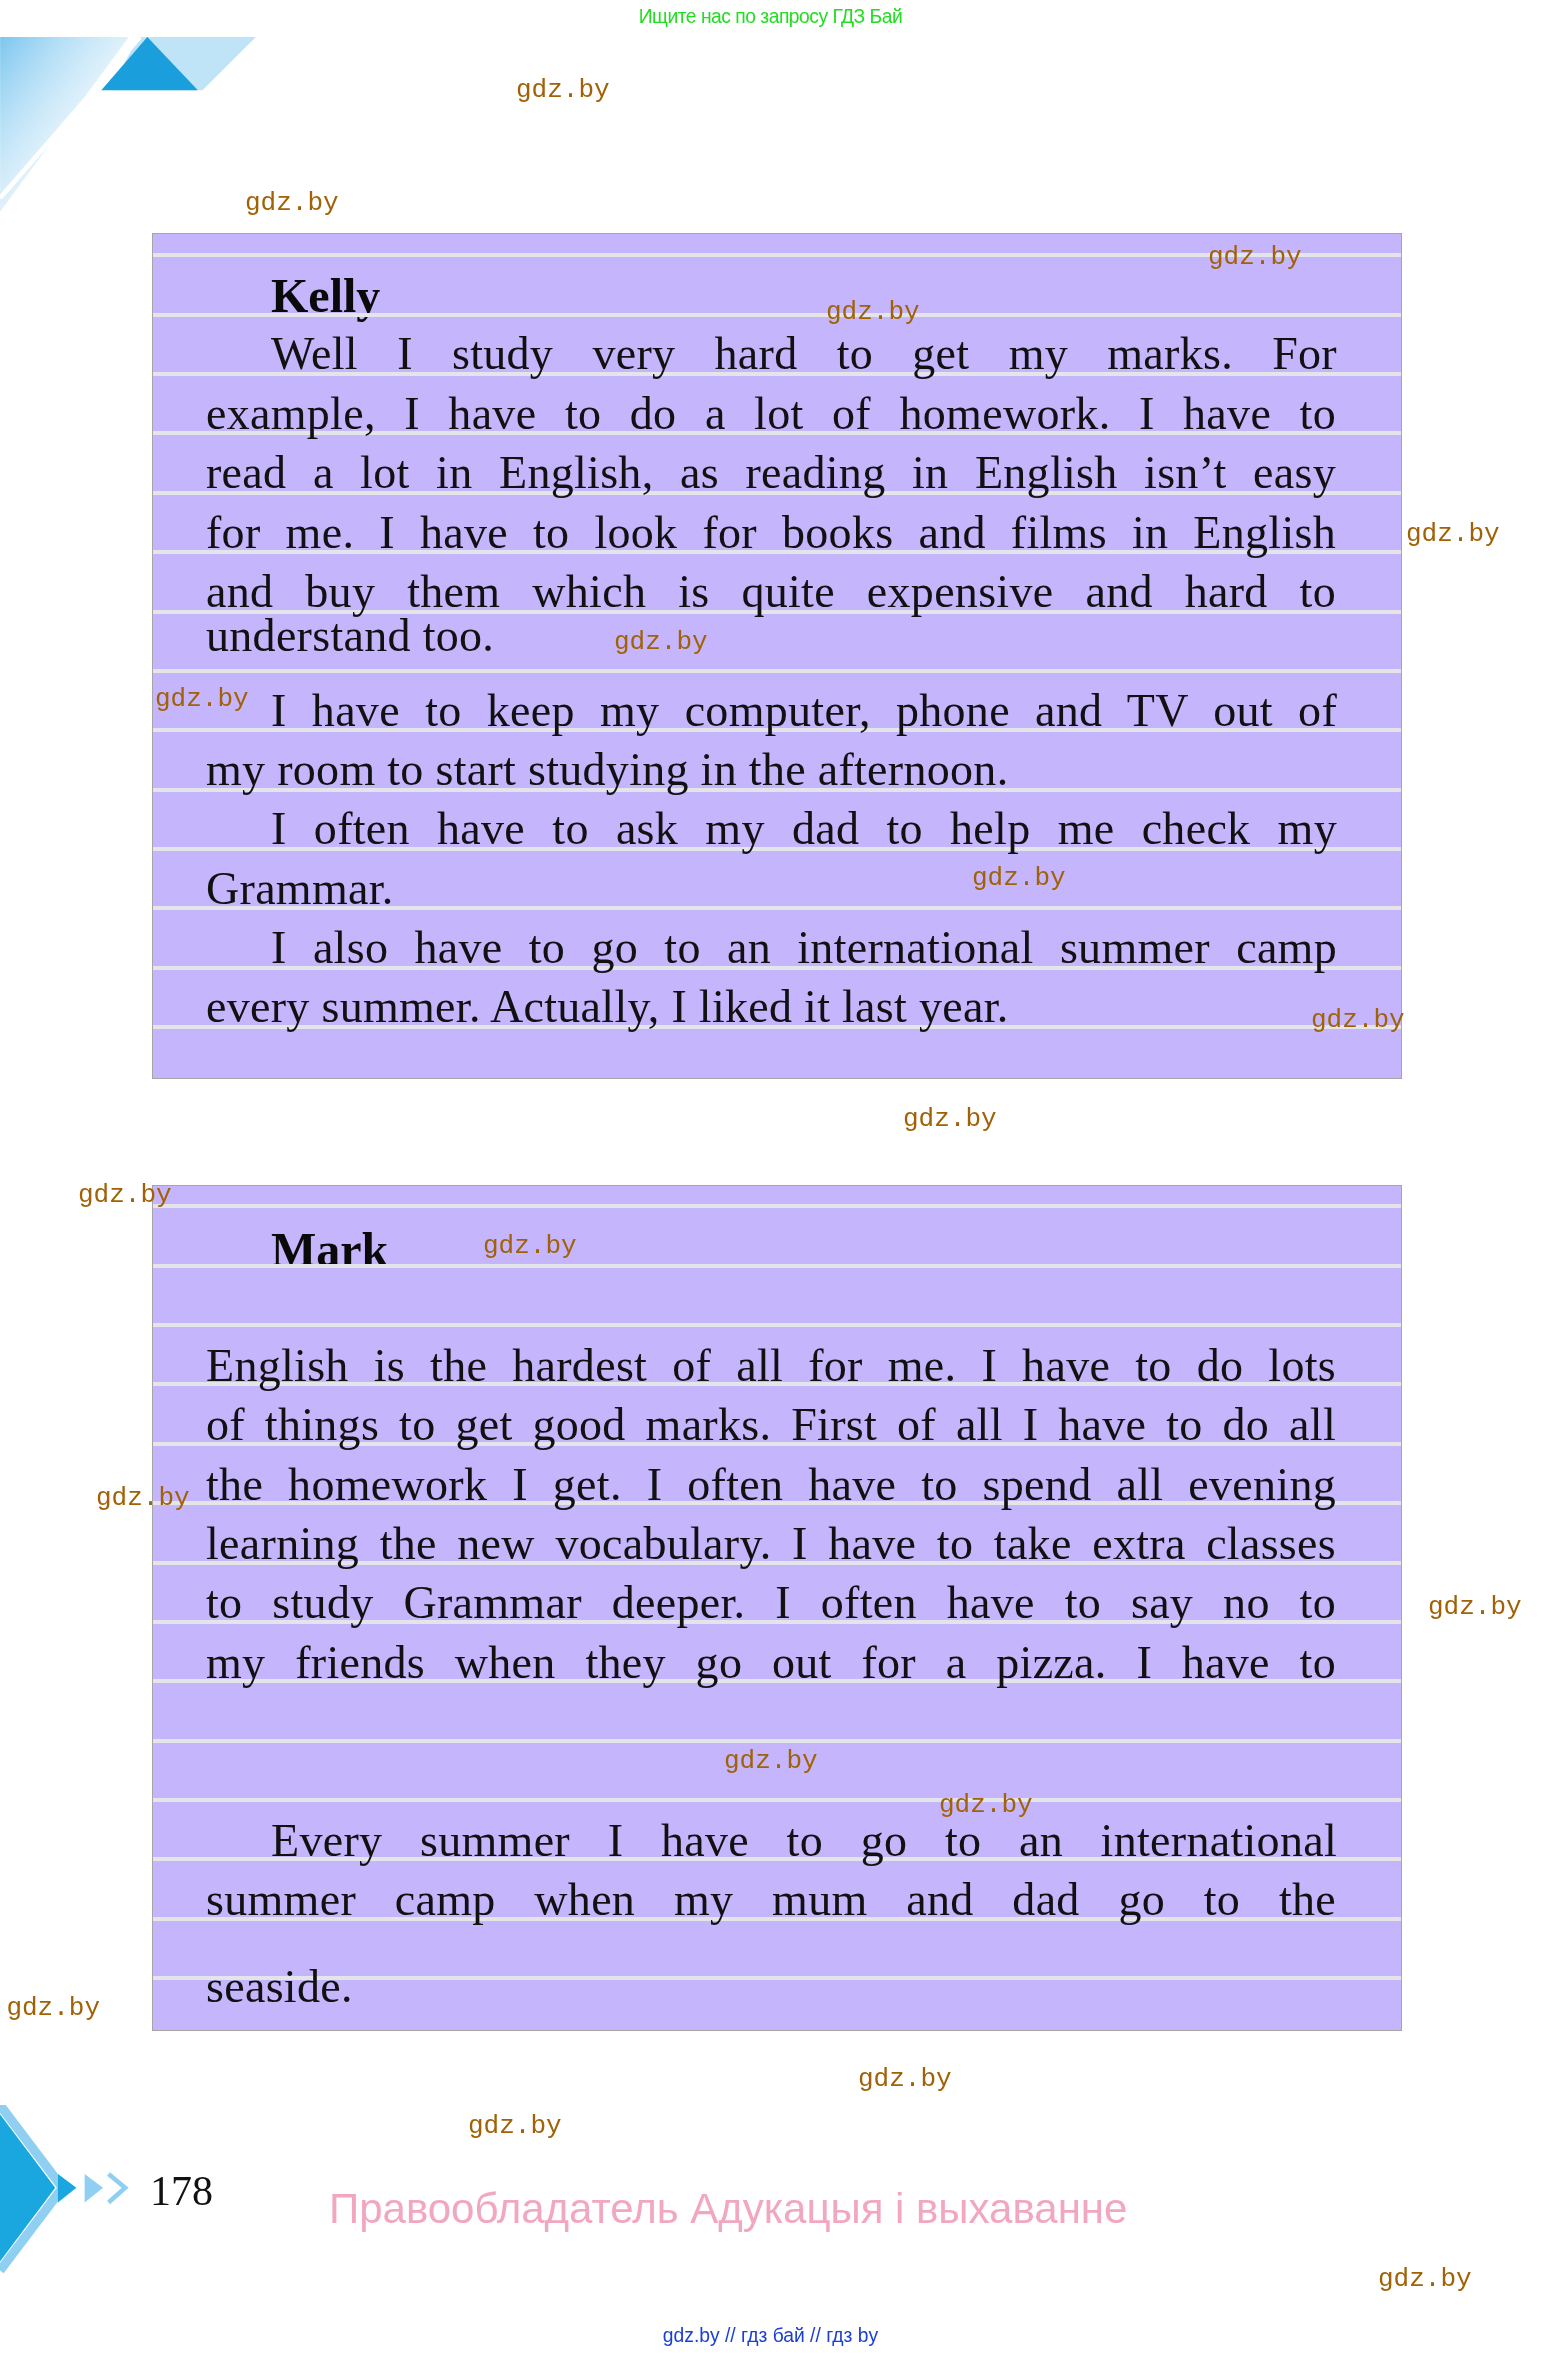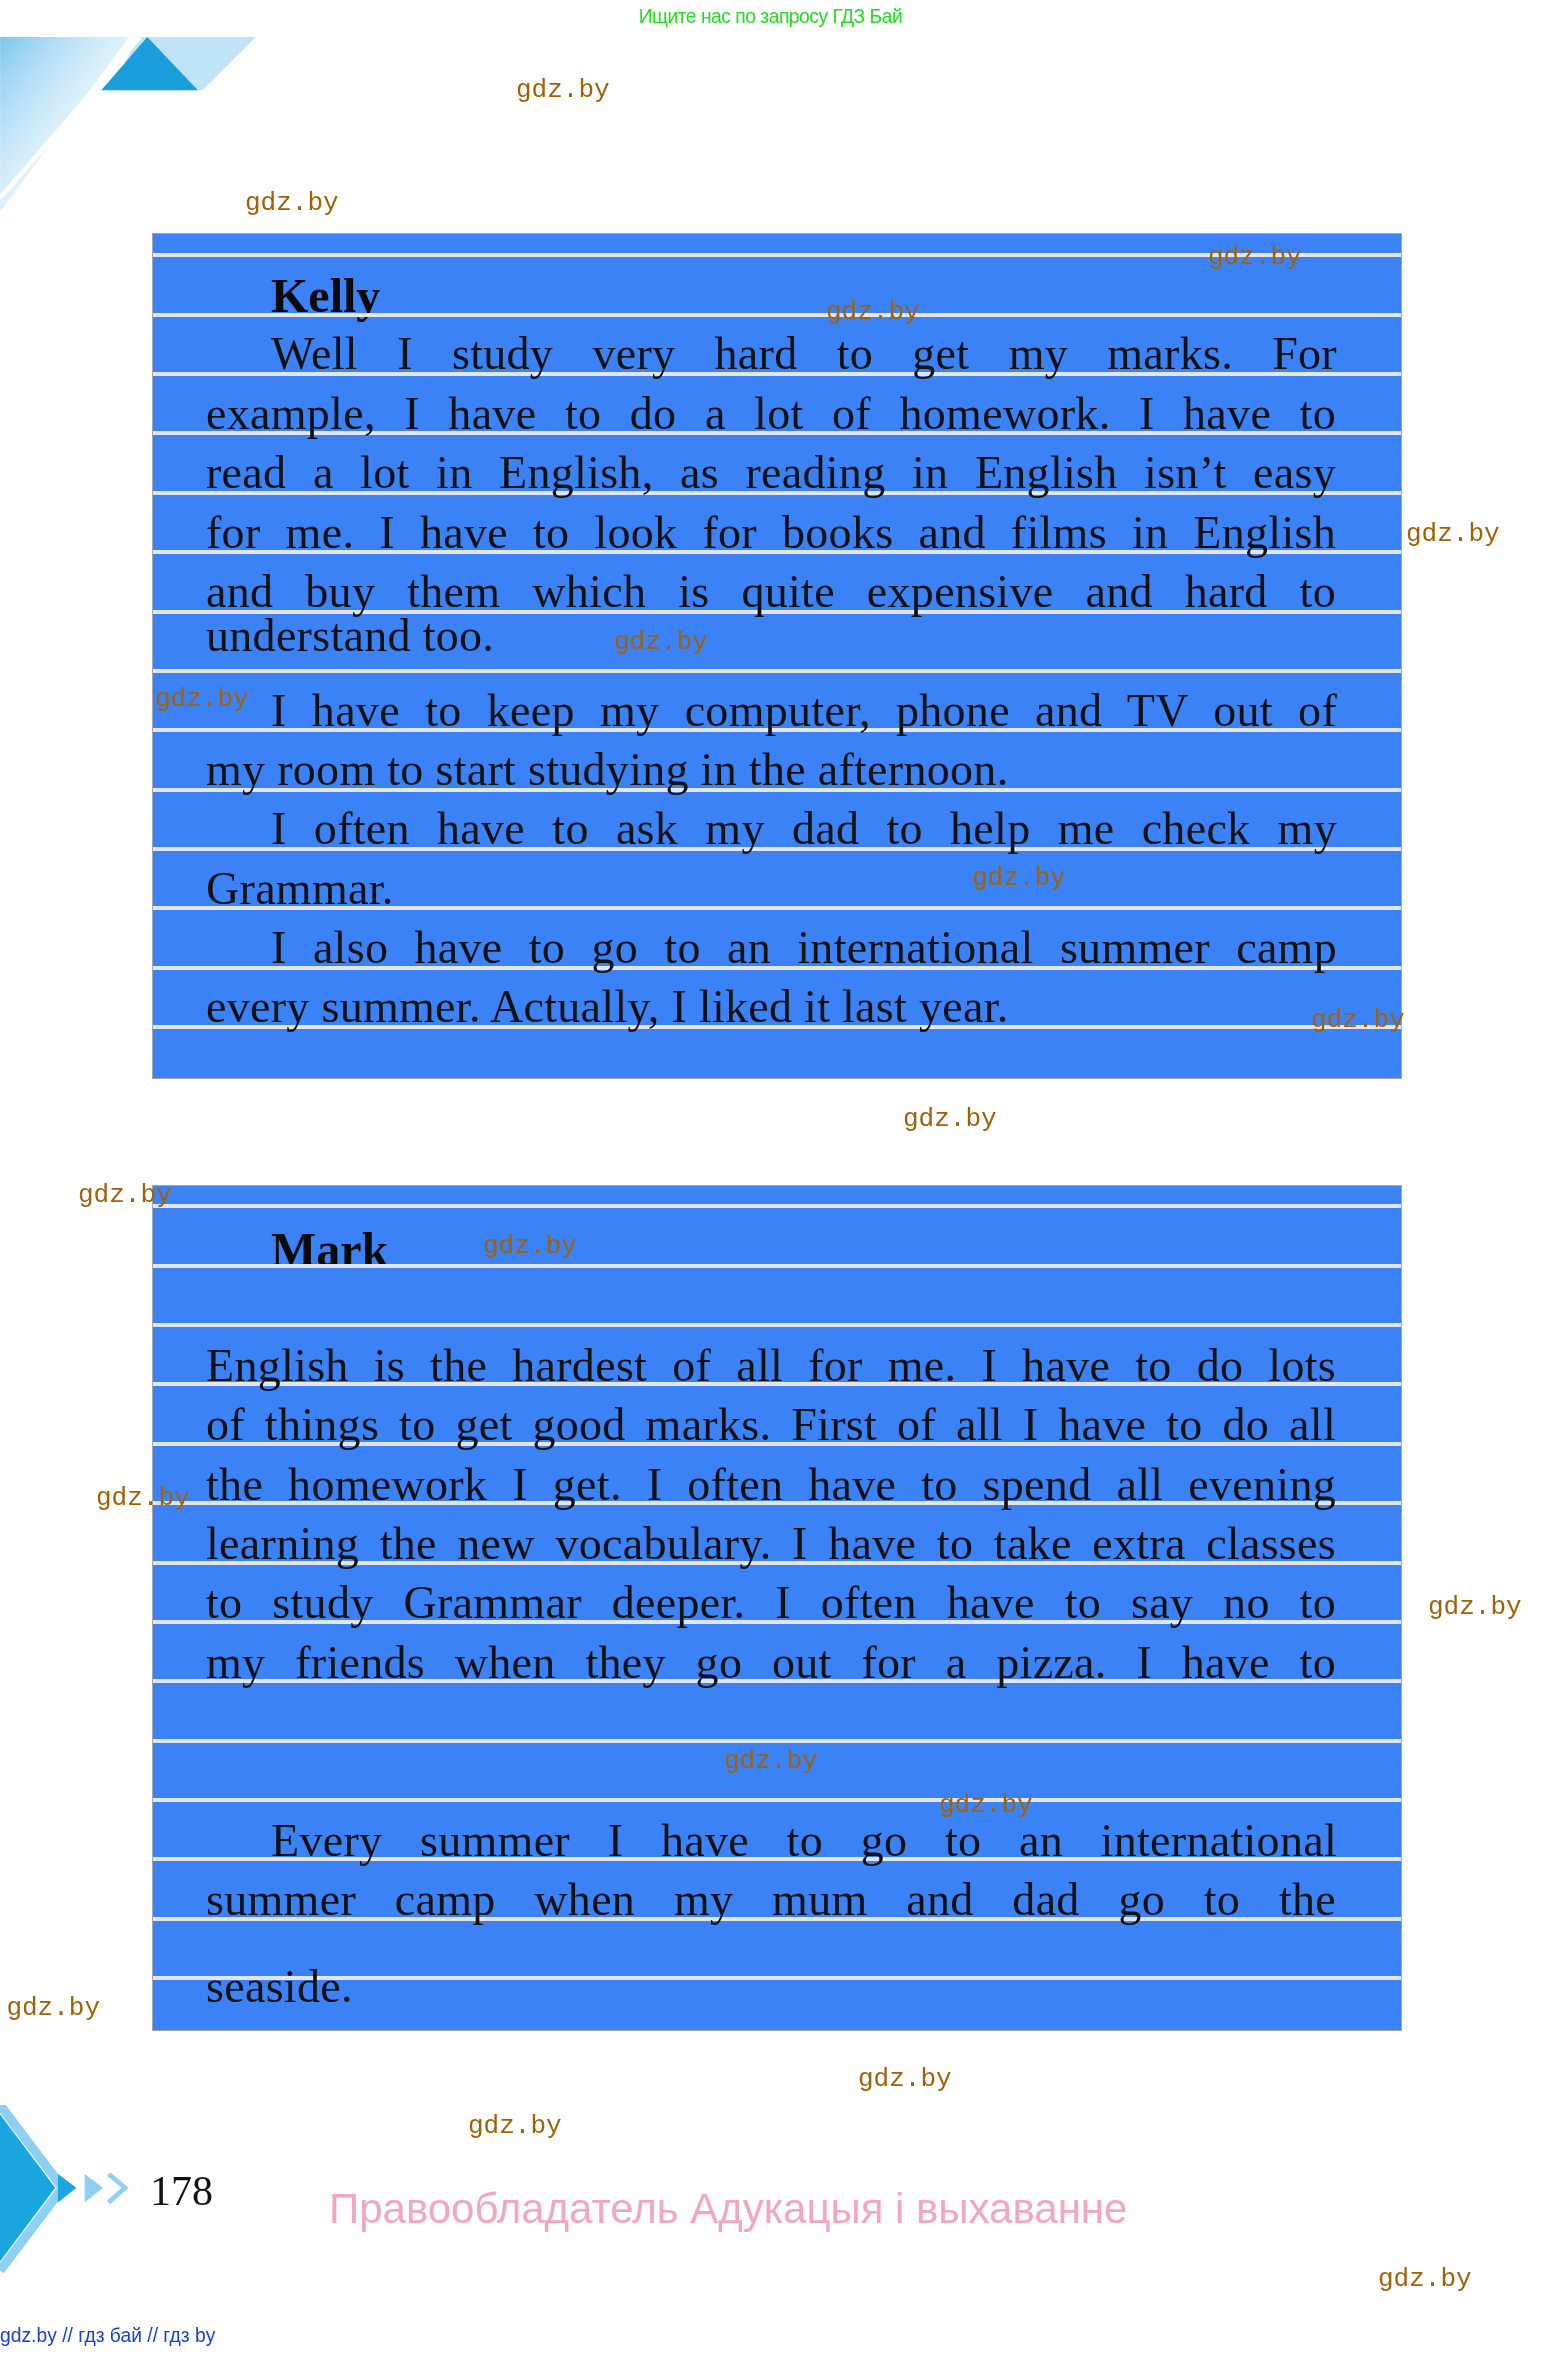--- a/index.html
+++ b/index.html
@@ -2,30 +2,30 @@
 <html style="font-size:14.7px"><head>
 <meta charset="utf-8">
 <style>
   html, body { margin:0; padding:0; }
   body { width:1541px; height:2377px; position:relative; background:#ffffff; overflow:hidden;
          font-family:"Liberation Serif", serif; }
   .abs { position:absolute; }
   .top-note { position:absolute; top:5.5px; left:0; width:1541px; text-align:center;
               font-family:"Liberation Sans", sans-serif; font-size:19.3px; color:#22dd22; letter-spacing:-0.5px; }
   .wm { position:absolute; font-family:Liberation Mono, monospace; font-size:26px; color:#a16207; white-space:nowrap; line-height:1; }
-  .card { position:absolute; left:152px; width:1250px; border:1.8px solid #a6a6a6; background:#3b82f6; box-sizing:border-box; overflow:hidden; }
+  .card { position:absolute; left:152px; width:1250px; border:1.8px solid #a6a6a6; background:#c4b5fd; box-sizing:border-box; overflow:hidden; }
   .rule { position:absolute; left:0; right:0; height:3.7px; background:#e4e5e8; }
   .line { position:absolute; left:53px; width:1130px; font-size:46px; line-height:1; color:#111;
           white-space:nowrap; text-align:justify; text-align-last:justify; letter-spacing:0.3px; }
   .line.indent { left:118px; width:1066px; }
   .line.last { text-align-last:left; }
   .name { position:absolute; left:118px; font-size:48px; font-weight:bold; color:#0a0a0a; line-height:1; }
   .page-num { position:absolute; left:150px; top:2167px; font-size:42px; color:#111; font-family:"Liberation Serif", serif; }
   .rights { position:absolute; left:329px; top:2185px; font-family:"Liberation Sans", sans-serif; font-size:42px; color:#f2a7c0; }
-  .footer-links { position:absolute; left:0; width:1541px; top:2325px; text-align:left;
+  .footer-links { position:absolute; left:0; width:1541px; top:2325px; text-align:center;
                   font-family:"Liberation Sans", sans-serif; font-size:19.3px; color:#1a3fd6; }
 </style>
 </head>
 <body>
 
 <div class="top-note">Ищите нас по запросу ГДЗ Бай</div>
 
 <svg class="abs" style="left:0;top:37px" width="267" height="184" viewBox="0 0 290 200">
   <defs>
     <linearGradient id="g1" x1="0" y1="0" x2="1" y2="1">

